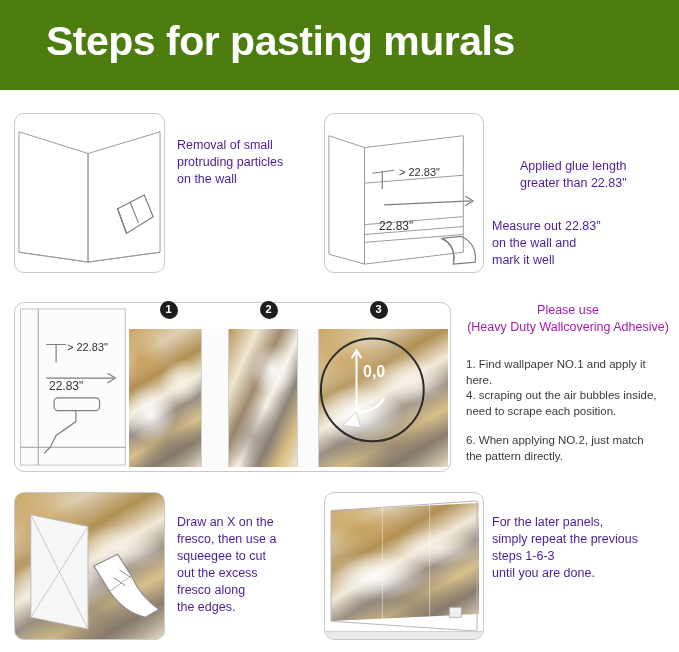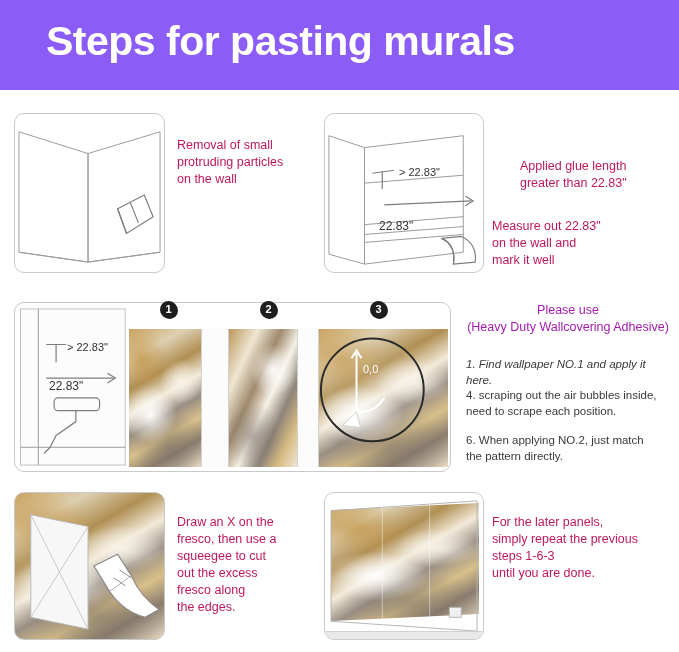--- a/index.html
+++ b/index.html
@@ -10,21 +10,21 @@
     font-family: "Liberation Sans", sans-serif;
     color: #333333;
     overflow: hidden;
     position: relative;
   }
   
   .header {
     position: absolute;
     left: 0; top: 0;
     width: 679px; height: 90px;
-    background: #8b5cf6;
+    background: #4d7c0f;
   }
   .header-title {
     position: absolute;
     left: 46px; top: 18px;
     font-size: 41px;
     font-weight: bold;
     color: #ffffff;
     letter-spacing: -0.5px;
     white-space: nowrap;
   }
@@ -33,21 +33,21 @@
     position: absolute;
     border: 1px solid #c9c9c9;
     border-radius: 10px;
     background: #ffffff;
     overflow: hidden;
   }
   .caption {
     position: absolute;
     font-size: 12.5px;
     line-height: 17px;
-    color: #be185d;
+    color: #4c1d95;
     white-space: pre-line;
   }
   
   #p1 { left: 14px; top: 113px; width: 151px; height: 160px; }
   #p2 { left: 324px; top: 113px; width: 160px; height: 160px; }
 
   
   .corner-wall { position:absolute; left:0; top:0; width:100%; height:100%; }
   
   #p3 { left: 14px; top: 302px; width: 437px; height: 170px; }
@@ -192,34 +192,34 @@
 
   <div class="marble" style="position:absolute; left:304px; top:26px; width:129px; height:138px;"></div>
 
   <svg viewBox="0 0 437 170" style="position:absolute;left:0;top:0;width:100%;height:100%;">
     <circle cx="360" cy="88" r="52" fill="rgba(255,255,255,0.10)" stroke="#2a2a2a" stroke-width="2"></circle>
     <path d="M344 50 L344 110" stroke="#ffffff" stroke-width="2" fill="none"></path>
     <path d="M339 56 L344 48 L349 56" stroke="#ffffff" stroke-width="2" fill="none"></path>
     <path d="M344 110 C356 112 366 106 372 96" stroke="#ffffff" stroke-width="2" fill="none"></path>
     <path d="M344 110 L330 124 L348 126 Z" fill="#ffffff" stroke="#cfcfcf" stroke-width="1"></path>
   </svg>
-  <div class="dim-label" style="left:348px; top:60px; color:#ffffff; font-size:11px; font-weight:normal;">0,0</div>
+  <div class="dim-label" style="left:348px; top:60px; color:#ffffff; font-size:16px; font-weight:bold;">0,0</div>
 
   <div class="num-badge" style="left:146px; top:-1px;">1</div>
   <div class="num-badge" style="left:246px; top:-1px;">2</div>
   <div class="num-badge" style="left:356px; top:-1px;">3</div>
 </div>
 
 <div class="num-badge" style="left:160px; top:301px;">1</div>
 <div class="num-badge" style="left:260px; top:301px;">2</div>
 <div class="num-badge" style="left:370px; top:301px;">3</div>
 
 <div class="note-head" style="left:462px; top:302px; width:212px;">Please use
 (Heavy Duty Wallcovering Adhesive)</div>
-<div class="note-item" style="left:466px; top:356px; width:206px;font-style:italic;">1. Find wallpaper NO.1 and apply it here.</div>
+<div class="note-item" style="left:466px; top:356px; width:206px;">1. Find wallpaper NO.1 and apply it here.</div>
 <div class="note-item" style="left:466px; top:387px; width:206px;">4. scraping out the air bubbles inside,
 need to scrape each position.</div>
 <div class="note-item" style="left:466px; top:432px; width:206px;">6. When applying NO.2, just match
 the pattern directly.</div>
 
 <div class="panel marble" id="p4">
   <svg viewBox="0 0 151 148" style="position:absolute;left:0;top:0;width:100%;height:100%;">
     <path d="M16 22 L74 34 L74 138 L16 126 Z" fill="#f7f7f7" stroke="#b8b8b8" stroke-width="1"></path>
     <path d="M16 22 L74 138 M74 34 L16 126" stroke="#c9c9c9" stroke-width="1" fill="none"></path>
 

